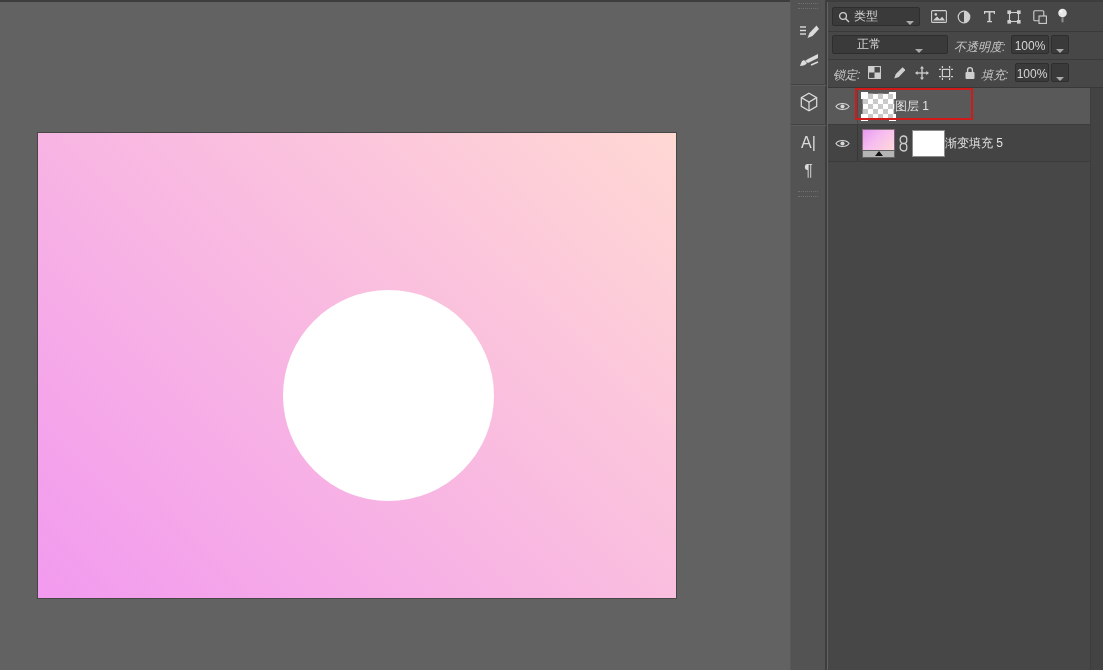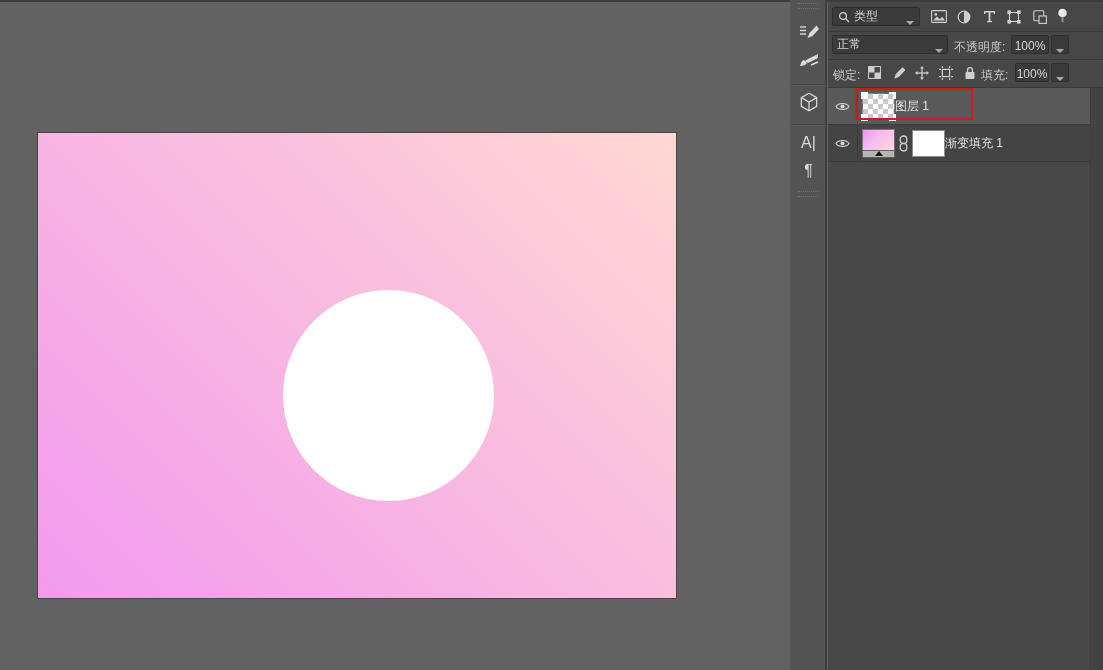--- a/index.html
+++ b/index.html
@@ -35,31 +35,31 @@
   .glyph-lg{font-size:16px;color:#dcdcdc;line-height:1;}
 
   
   .panel{position:absolute;left:828px;top:2px;width:275px;height:668px;background:var(--panel-bg);}
   .hsep{position:absolute;left:0;width:100%;height:1px;background:var(--sep);}
 
   .ctrl{background:var(--control-bg);border:1px solid var(--control-border);
         border-radius:2px;display:flex;align-items:flex-end;color:var(--text);}
   .chev{width:0;height:0;border-left:4px solid transparent;border-right:4px solid transparent;
         border-top:4px solid #aaaaaa;display:inline-block;}
-  .label{position:absolute;color:#c9c9c9;white-space:nowrap;}
+  .label{position:absolute;color:#c9c9c9;white-space:nowrap;font-style:italic;}
 
   .search-select{position:absolute;left:4px;top:5px;width:88px;height:19px;padding:0 5px;gap:4px;}
   .search-select .chev{margin-left:auto;}
 
   .filter-icons{position:absolute;left:102px;top:5px;width:118px;height:19px;
                 display:flex;justify-content:space-between;align-items:center;}
   .icon-btn{display:flex;align-items:center;justify-content:center;width:17px;height:17px;color:var(--icon);}
   .pin-btn{position:absolute;left:227px;top:3px;width:14px;height:22px;display:flex;align-items:center;justify-content:center;}
 
-  .blend-select{position:absolute;left:4px;top:33px;width:116px;height:19px;padding:0 4px;}
+  .blend-select{position:absolute;left:4px;top:33px;width:116px;height:19px;padding:0 24px;}
   .blend-select .chev{margin-left:auto;}
   .opacity-label{left:126px;top:37px;}
   .value-box{position:absolute;height:19px;justify-content:center;padding:0 6px;}
   .chev-box{position:absolute;width:18px;height:19px;justify-content:center;}
 
   .lock-label{left:5px;top:65px;}
   .lock-icons{position:absolute;left:38px;top:62px;width:112px;height:17px;
               display:flex;justify-content:space-between;align-items:center;}
   .fill-label{left:153px;top:65px;}
 
@@ -322,19 +322,19 @@
           <span class="grad-stop"></span>
         </div>
       </div>
       <span class="icon-btn" style="width:10px;margin-left:3px">
         <svg width="9" height="17" viewBox="0 0 9 17">
           <rect x="1.2" y="1" width="6.6" height="7.6" rx="3.3" fill="none" stroke="#cfcfcf" stroke-width="1.3"></rect>
           <rect x="1.2" y="8.4" width="6.6" height="7.6" rx="3.3" fill="none" stroke="#cfcfcf" stroke-width="1.3"></rect>
         </svg>
       </span>
       <div class="mask-thumb"></div>
-      <span class="layer-name">渐变填充 1</span>
+      <span class="layer-name">渐变填充 5</span>
     </div>
 
   </div>
 
   <div class="annotation-rect"></div>
 </div>
 
 </body></html>

